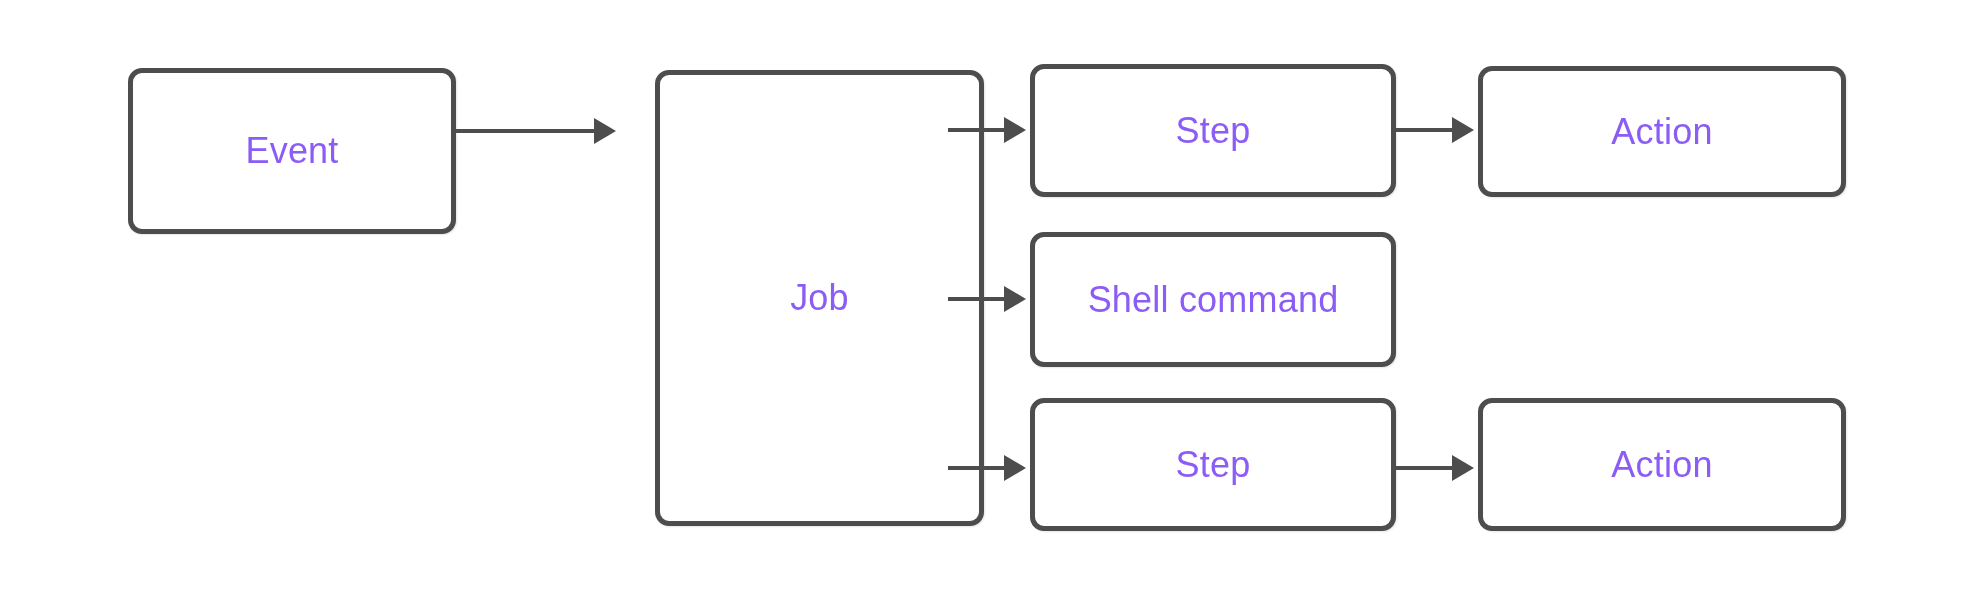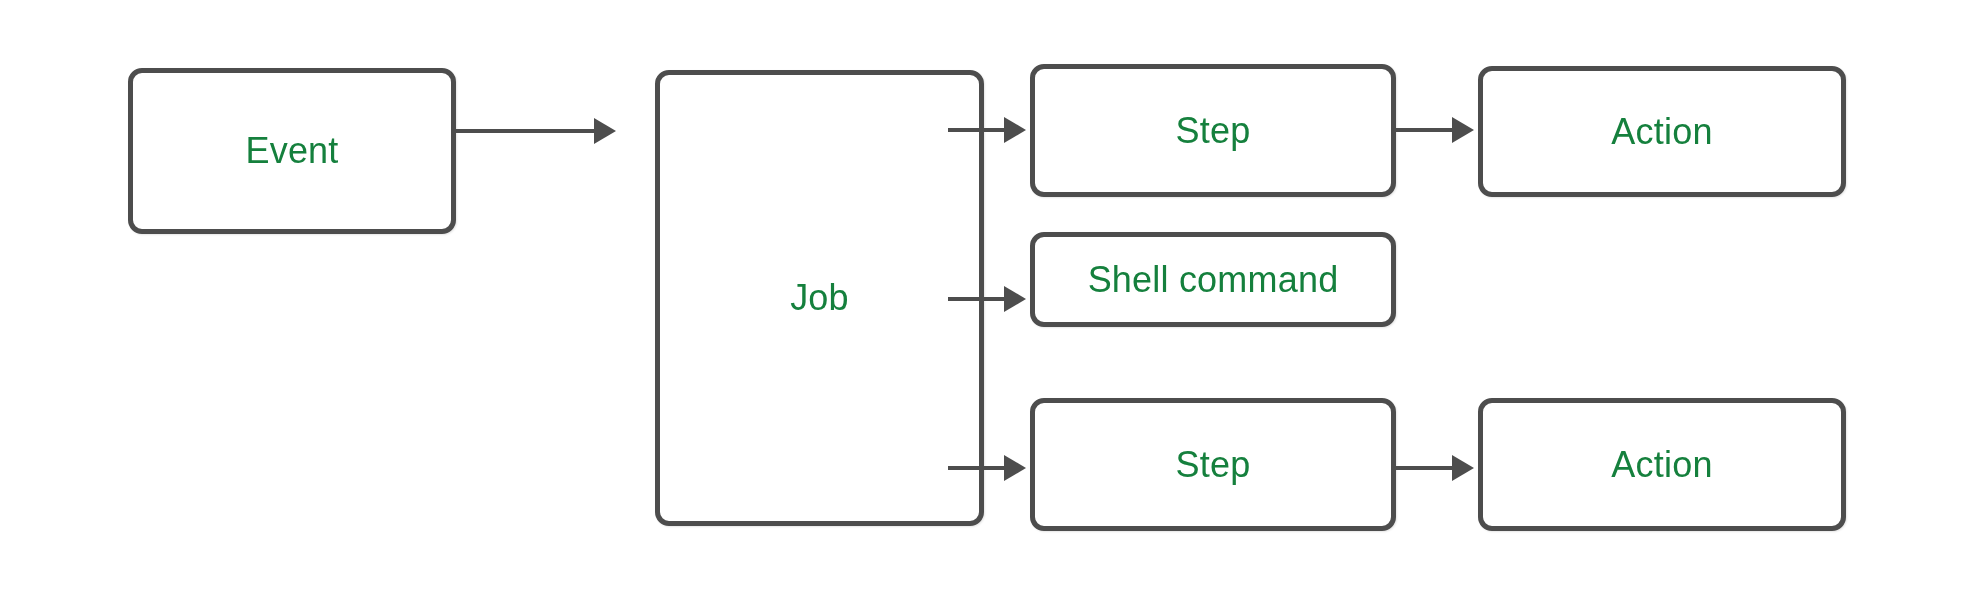--- a/index.html
+++ b/index.html
@@ -23,31 +23,31 @@
     background: #ffffff;
     border: 5px solid #4d4d4d;
     border-radius: 14px;
     display: flex;
     align-items: center;
     justify-content: center;
     box-shadow: 1px 1px 2px rgba(0,0,0,0.10);
   }
   .node .label {
     font-size: 36px;
-    color: #15803d;
+    color: #8b5cf6;
     line-height: 1;
     letter-spacing: 0.2px;
     white-space: nowrap;
   }
   
   #node-event      { left: 128px; top: 68px;  width: 328px; height: 166px; }
   #node-job        { left: 620px; top: 70px;  width: 329px; height: 456px; margin-left: 35px; }
   #node-step-1     { left: 1030px; top: 64px;  width: 366px; height: 133px; }
   #node-action-1   { left: 1478px; top: 66px;  width: 368px; height: 131px; }
-  #node-shell      { left: 1030px; top: 232px; width: 366px; height: 95px; }
+  #node-shell      { left: 1030px; top: 232px; width: 366px; height: 135px; }
   #node-step-2     { left: 1030px; top: 398px; width: 366px; height: 133px; }
   #node-action-2   { left: 1478px; top: 398px; width: 368px; height: 133px; }
 
   
   .edge {
     position: absolute;
     height: 4px;
     background: #4d4d4d;
   }
   .arrowhead {

